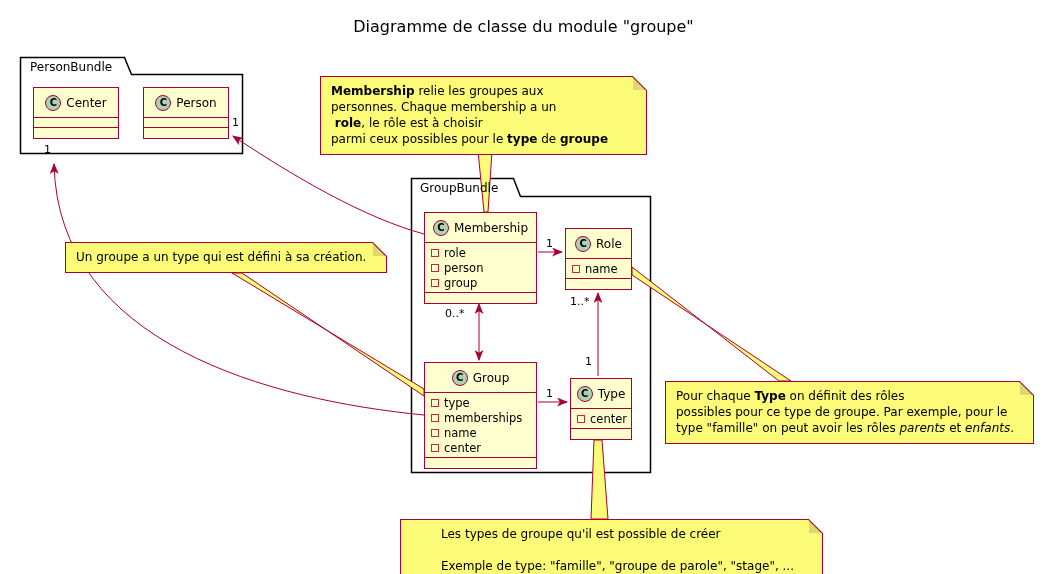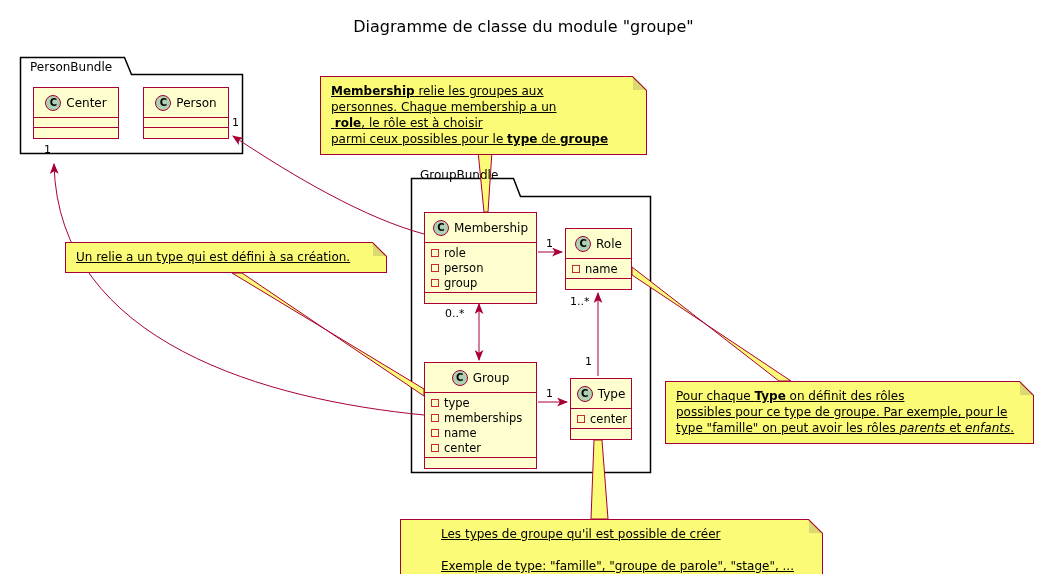--- a/index.html
+++ b/index.html
@@ -21,21 +21,21 @@
        display:flex;align-items:center;justify-content:center;
        font-size:10px;font-weight:700;flex:0 0 auto;box-sizing:border-box;}
   .cls-attrs{padding:2px 0;}
   .attr{display:flex;align-items:center;gap:5px;height:15px;font-size:11.5px;padding:0 6px;}
   .sq{width:6px;height:6px;border:1px solid #C82930;background:transparent;flex:0 0 auto;}
   .cls-empty{height:9px;}
   .cls-methods{border-top:1px solid #A80036;height:10px;}
 
   .note{position:absolute;z-index:2;background:#FBFB77;border:1px solid #A80036;
        font-size:12px;line-height:16px;padding:6px 10px 7px;box-sizing:content-box;
-       white-space:pre-wrap;text-decoration:underline;}
+       white-space:pre-wrap;}
   .note::before{content:"";position:absolute;top:-1px;right:-1px;width:0;height:0;
        border-style:solid;border-width:0 14px 14px 0;
        border-color:#ffffff #ffffff #DADA70 #DADA70;}
   .note::after{content:"";position:absolute;top:6px;right:-2.5px;width:19px;height:1px;
        background:#A80036;transform:rotate(45deg);}
 
   .mult{position:absolute;z-index:5;font-size:11px;}
 </style>
 </head>
 <body>
@@ -61,21 +61,21 @@
     <path d="M424,403 C270,388 58,332 54,152" fill="none" stroke="#A80036" stroke-width="1" marker-end="url(#ah)"></path>
     <path d="M538,240 L562,240" fill="none" stroke="#A80036" stroke-width="1" marker-end="url(#ah)"></path>
     <path d="M479,292 L479,348" fill="none" stroke="#A80036" stroke-width="1" marker-start="url(#ah)" marker-end="url(#ah)"></path>
     <path d="M538,390 L567,390" fill="none" stroke="#A80036" stroke-width="1" marker-end="url(#ah)"></path>
     <path d="M598,364 L598,281" fill="none" stroke="#A80036" stroke-width="1" marker-end="url(#ah)"></path>
   </svg>
 
   <div class="diagram-title">Diagramme de classe du module "groupe"</div>
 
   <div class="pkg-label" style="left:30px;top:48px;">PersonBundle</div>
-  <div class="pkg-label" style="left:420px;top:156px;">GroupBundle</div>
+  <div class="pkg-label" style="left:420px;top:169px;">GroupBundle</div>
 
   <div class="uml-class" style="left:33px;top:75px;width:86px;">
     <div class="cls-hdr">
       <span class="spot">C</span>
       <span>Center</span>
     </div>
     <div class="cls-empty"></div>
     <div class="cls-methods"></div>
   </div>
 
@@ -158,21 +158,21 @@
     <div class="cls-attrs">
       <div class="attr">
         <span class="sq"></span>
         <span>center</span>
       </div>
     </div>
     <div class="cls-methods"></div>
   </div>
 
   <div class="note" style="left:320px;top:64px;width:305px;"><span style="font-weight: 700;">Membership</span><span> relie les groupes aux</span><br><span>personnes. Chaque membership a un</span><br><span> </span><span style="font-weight: 700;">role</span><span>, le rôle est à choisir</span><br><span>parmi ceux possibles pour le </span><span style="font-weight: 700;">type</span><span> de </span><span style="font-weight: 700;">groupe</span></div>
-  <div class="note" style="left:65px;top:230px;width:300px;">Un relie a un type qui est défini à sa création.</div>
+  <div class="note" style="left:65px;top:230px;width:300px;">Un groupe a un type qui est défini à sa création.</div>
   <div class="note" style="left:665px;top:369px;width:347px;"><span>Pour chaque </span><span style="font-weight: 700;">Type</span><span> on définit des rôles</span><br><span>possibles pour ce type de groupe. Par exemple, pour le</span><br><span>type "famille" on peut avoir les rôles </span><span style="font-style: italic;">parents</span><span> et </span><span style="font-style: italic;">enfants</span><span>.</span></div>
   <div class="note" style="left:400px;top:507px;width:371px;padding-left:40px;"><span>Les types de groupe qu'il est possible de créer</span><br><br><span>Exemple de type: "famille", "groupe de parole", "stage", ...</span></div>
 
   <span class="mult" style="left:232px;top:104px;">1</span>
   <span class="mult" style="left:44px;top:131px;">1</span>
   <span class="mult" style="left:546px;top:225px;">1</span>
   <span class="mult" style="left:445px;top:295px;">0..*</span>
   <span class="mult" style="left:546px;top:375px;">1</span>
   <span class="mult" style="left:570px;top:283px;">1..*</span>
   <span class="mult" style="left:585px;top:343px;">1</span>

